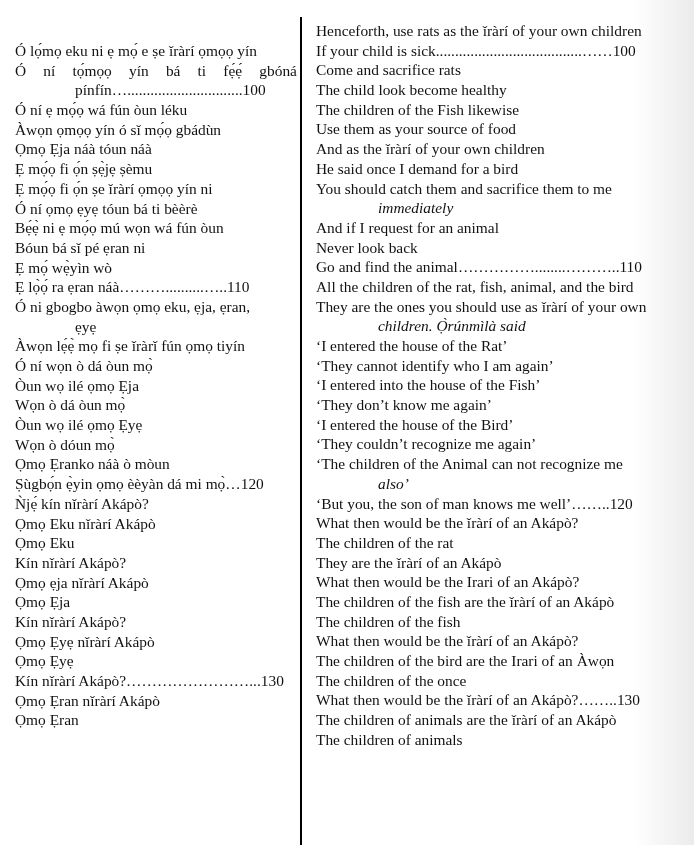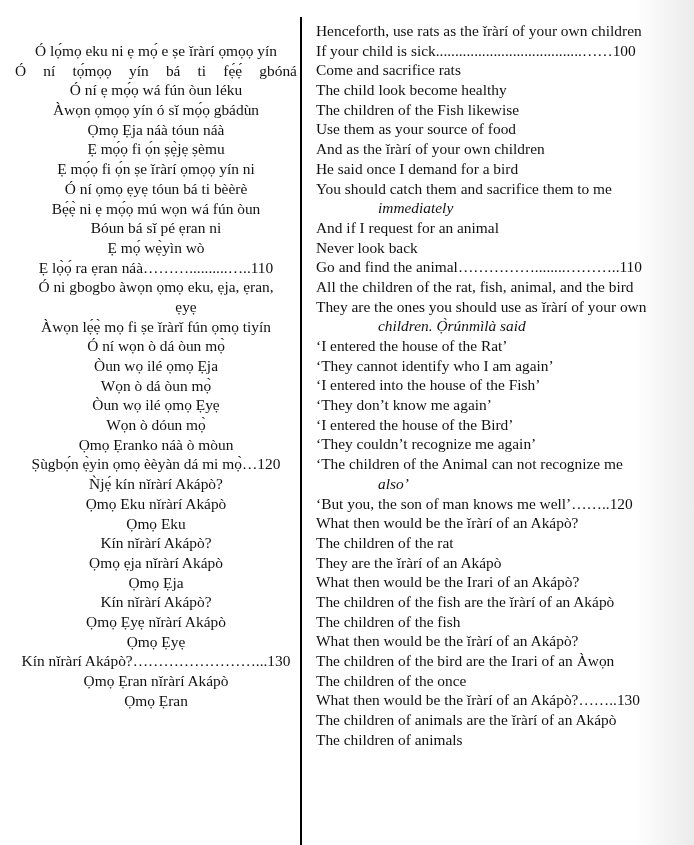--- a/index.html
+++ b/index.html
@@ -35,21 +35,20 @@
   .col {
     position: absolute;
     font-size: 15.4px;
     line-height: 19.7px;
     white-space: nowrap;
   }
   .col-left {
     left: 15px;
     top: 41px;
     width: 282px;
-    text-align: center;
   }
   .col-right {
     left: 300px;
     top: 21px;
     width: 385px;
     margin-left: 16px;
   }
   .line {
     display: block;
     height: 19.7px;
@@ -77,20 +76,21 @@
   <span class="line justified">
     <span>Ó</span>
     <span>ní</span>
     <span>tọ́mọọ</span>
     <span>yín</span>
     <span>bá</span>
     <span>ti</span>
     <span>fẹ́ẹ́</span>
     <span>gbóná</span>
   </span>
+  <span class="line indent">pínfín…..............................100</span>
   <span class="line">Ó ní ẹ mọ́ọ  wá fún òun léku</span>
   <span class="line">Àwọn ọmọọ yín ó sǐ mọ́ọ  gbádùn</span>
   <span class="line">Ọmọ Ẹja náà tóun náà</span>
   <span class="line">Ẹ mọ́ọ  fi ọ́n ṣẹ̀jẹ ṣèmu</span>
   <span class="line">Ẹ mọ́ọ  fi ọ́n ṣe ǐràrí ọmọọ yín ni</span>
   <span class="line">Ó ní ọmọ ẹyẹ tóun bá ti bèèrè</span>
   <span class="line">Bẹ́ẹ̀ ni ẹ mọ́ọ  mú wọn wá fún òun</span>
   <span class="line">Bóun bá sǐ pé ẹran ni</span>
   <span class="line">Ẹ mọ́ wẹ̀yìn wò</span>
   <span class="line">Ẹ lọ̀ọ́ ra ẹran náà………..........…..110</span>

